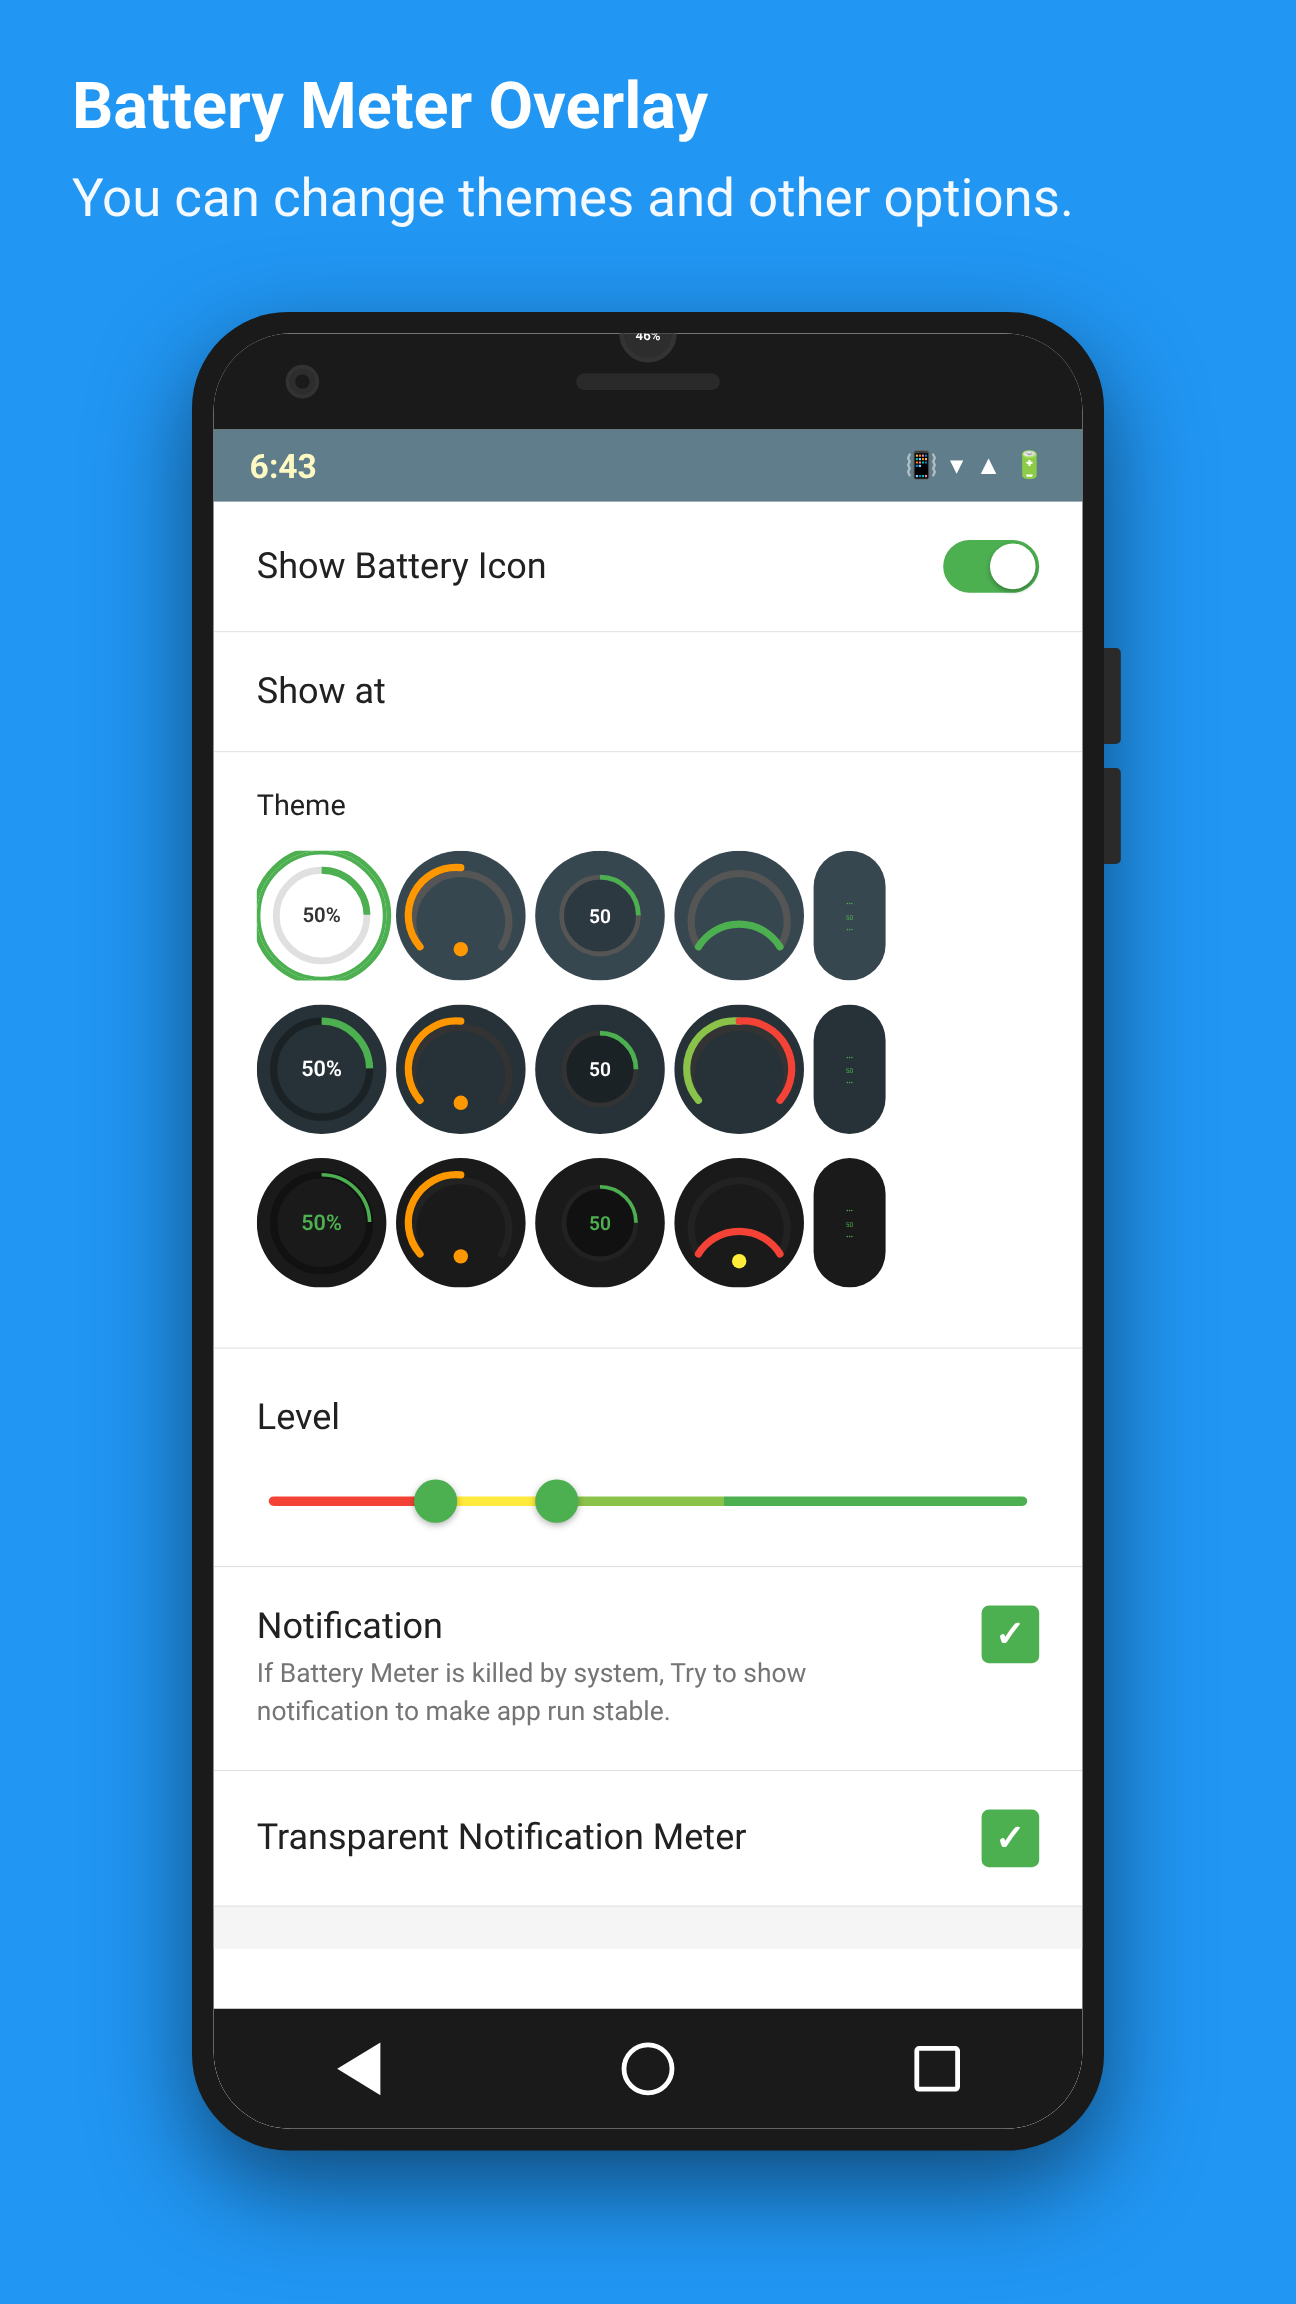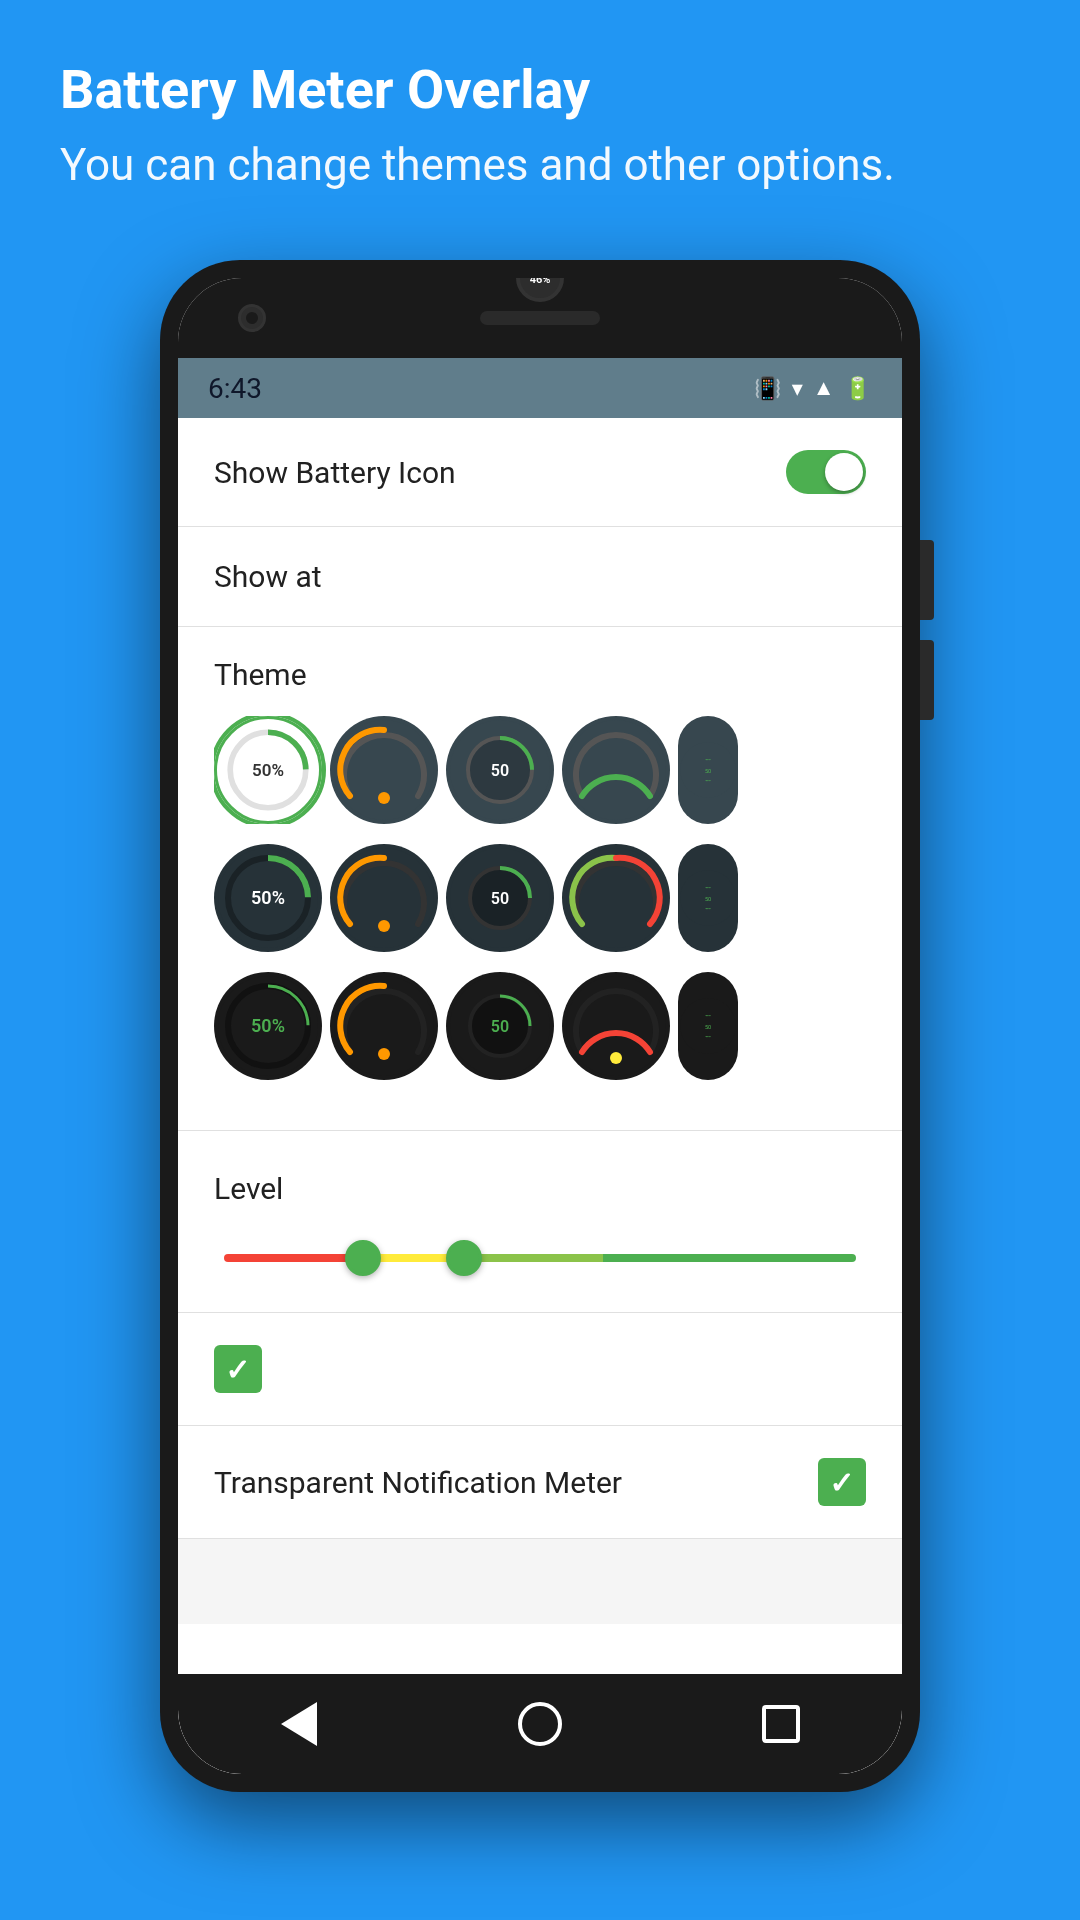--- a/index.html
+++ b/index.html
@@ -127,23 +127,23 @@
     .status-bar {
       height: 60px;
       background: #607D8B;
       display: flex;
       align-items: center;
       justify-content: space-between;
       padding: 0 30px;
       position: relative;
     }
     .status-time {
-      color: #0f172a;
+      color: #fef9c3;
       font-size: 28px;
-      font-weight: 400;
+      font-weight: 700;
     }
     .status-icons {
       display: flex;
       align-items: center;
       gap: 10px;
       color: white;
     }
     .status-icon {
       font-size: 22px;
       color: white;
@@ -238,21 +238,21 @@
       color: #4CAF50;
     }
 
     
     .theme-section {
       background: white;
       padding: 30px 36px;
       border-bottom: 1px solid #e0e0e0;
     }
     .theme-label {
-      font-size: 30px;
+      font-size: 24px;
       color: #212121;
       margin-bottom: 24px;
     }
     .theme-row {
       display: flex;
       gap: 8px;
       margin-bottom: 20px;
       overflow: hidden;
     }
     .theme-item {
@@ -556,20 +556,24 @@
 
         <div class="level-section">
           <div class="level-label">Level</div>
           <div class="level-slider-track">
             <div class="slider-thumb t1"></div>
             <div class="slider-thumb t2"></div>
           </div>
         </div>
 
         <div class="setting-row tall">
+          <div>
+            <div class="setting-label">Notification</div>
+            <div class="setting-desc">If Battery Meter is killed by system, Try to show notification to make app run stable.</div>
+          </div>
           <div class="checkbox-checked"></div>
         </div>
 
         <div class="setting-row">
           <div class="setting-label">Transparent Notification Meter</div>
           <div class="checkbox-checked"></div>
         </div>
 
       </div>
 

